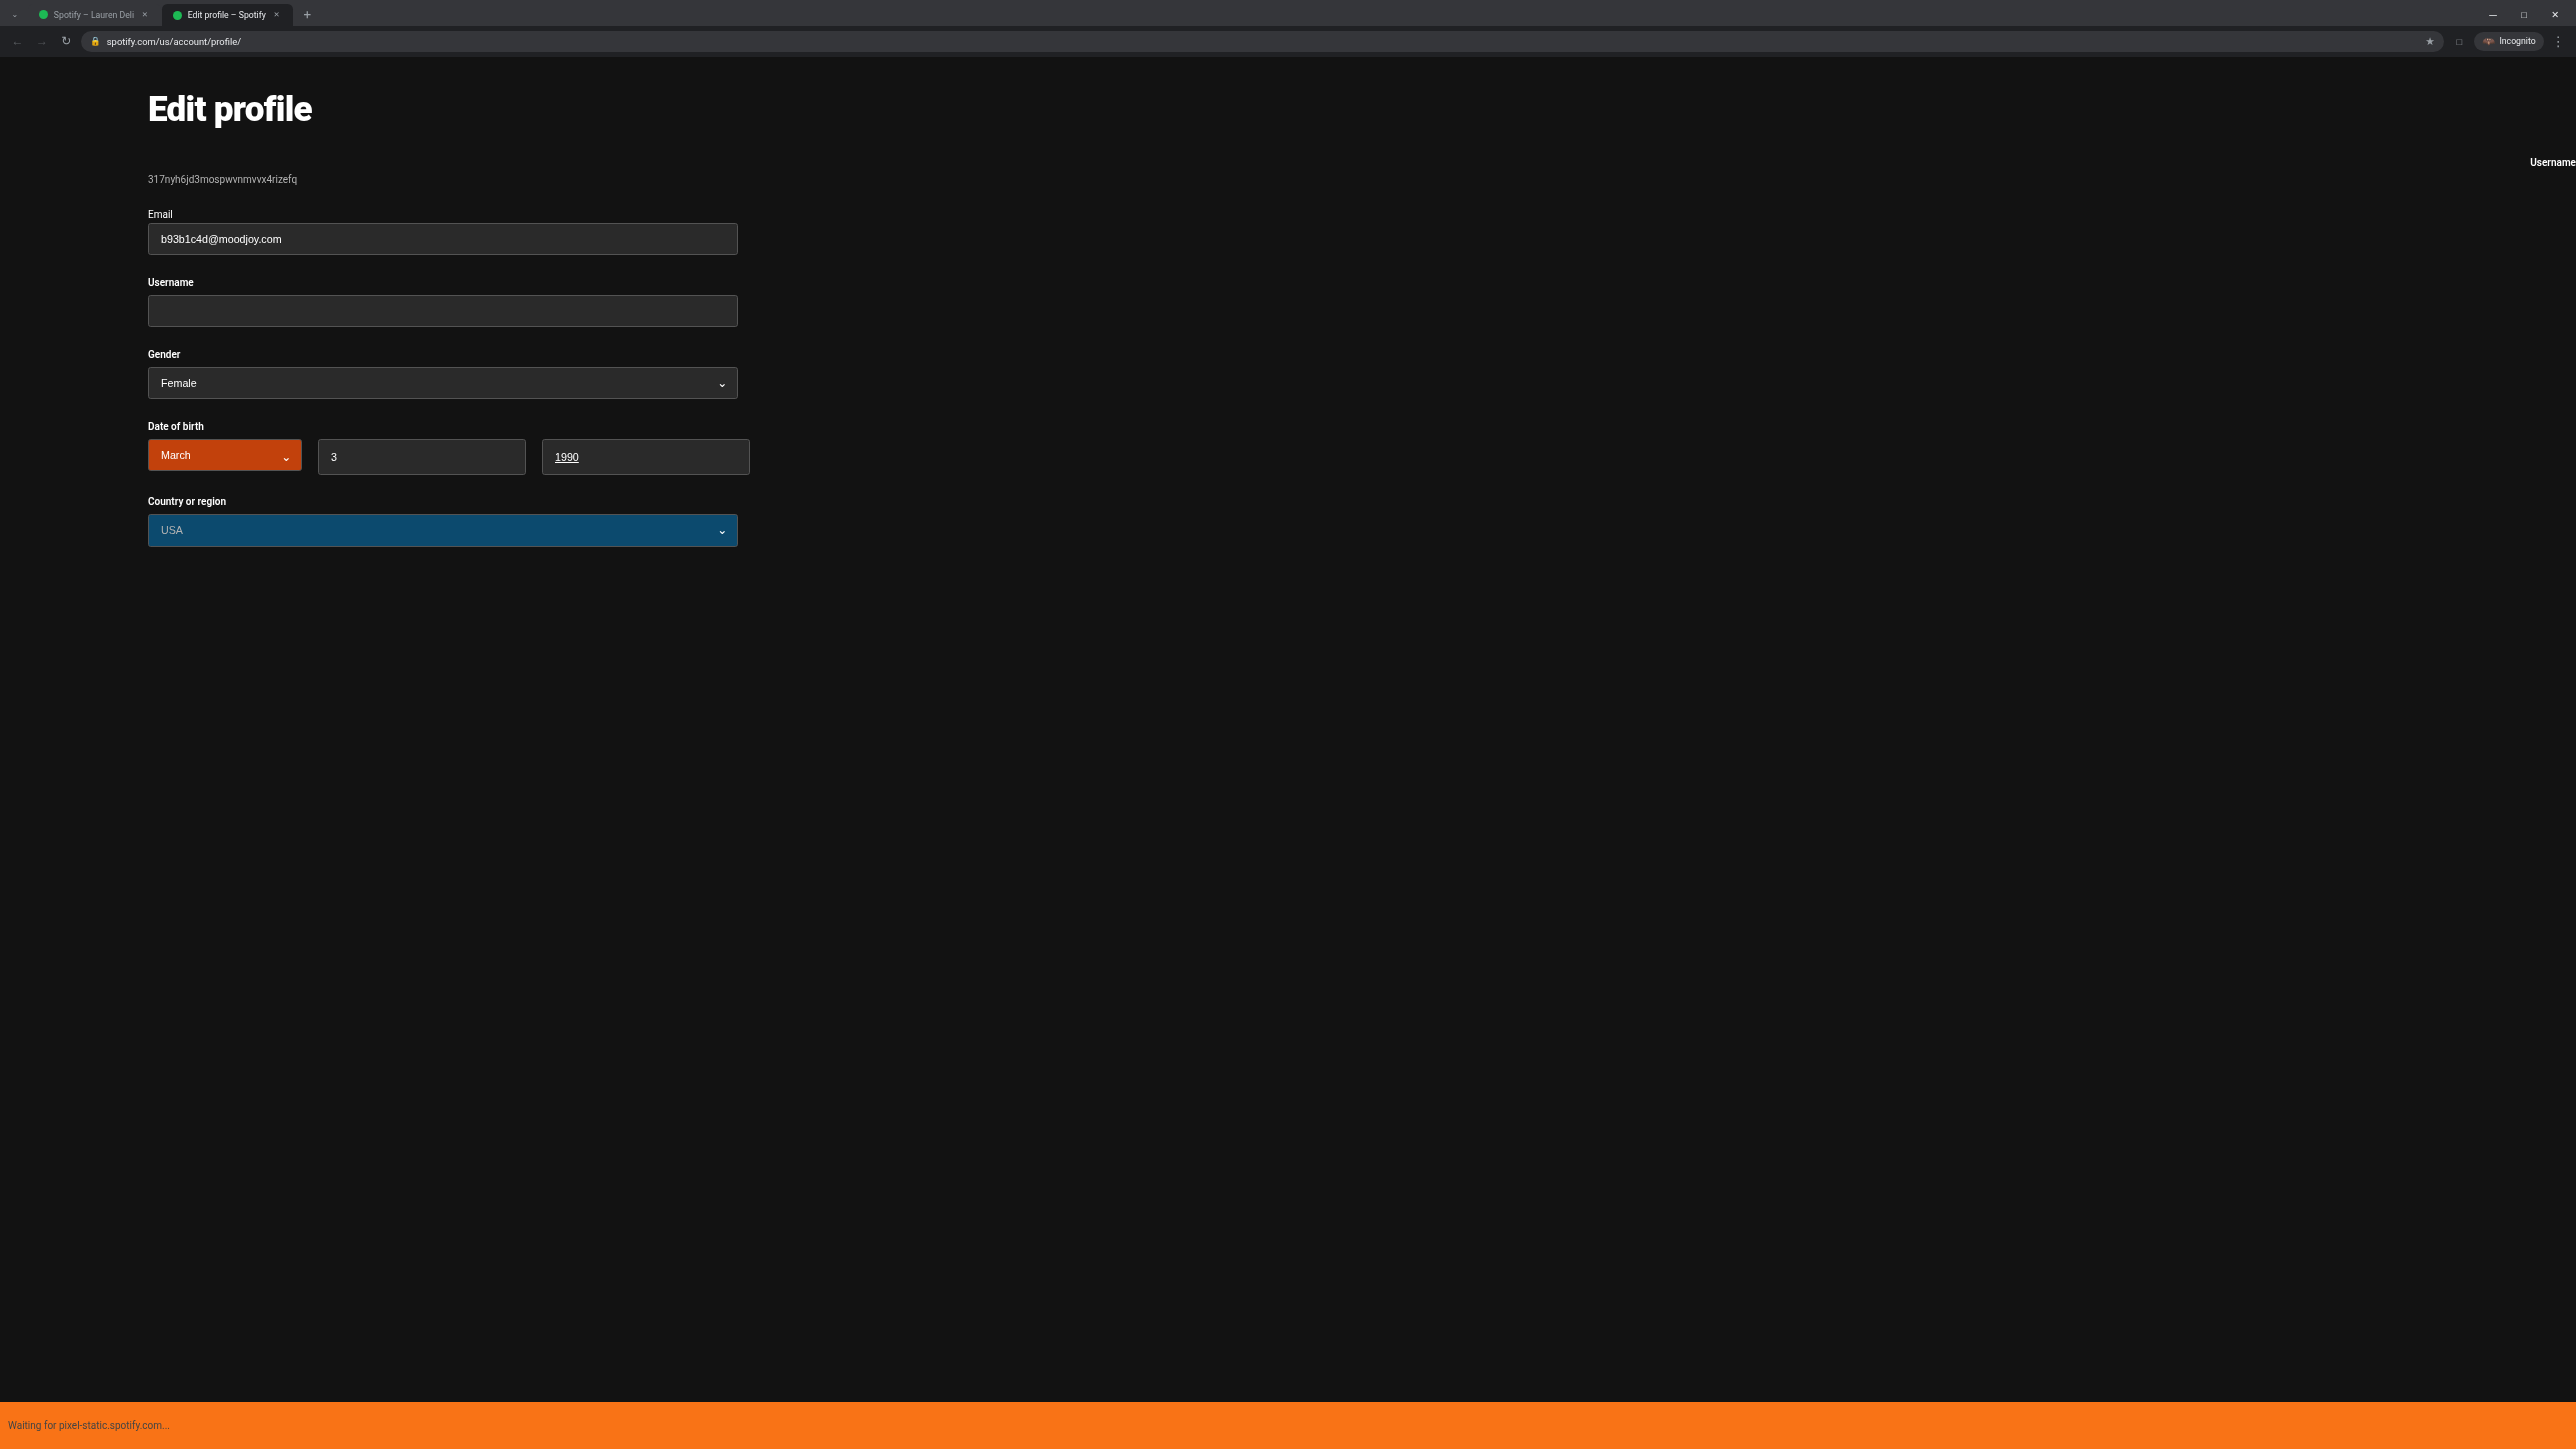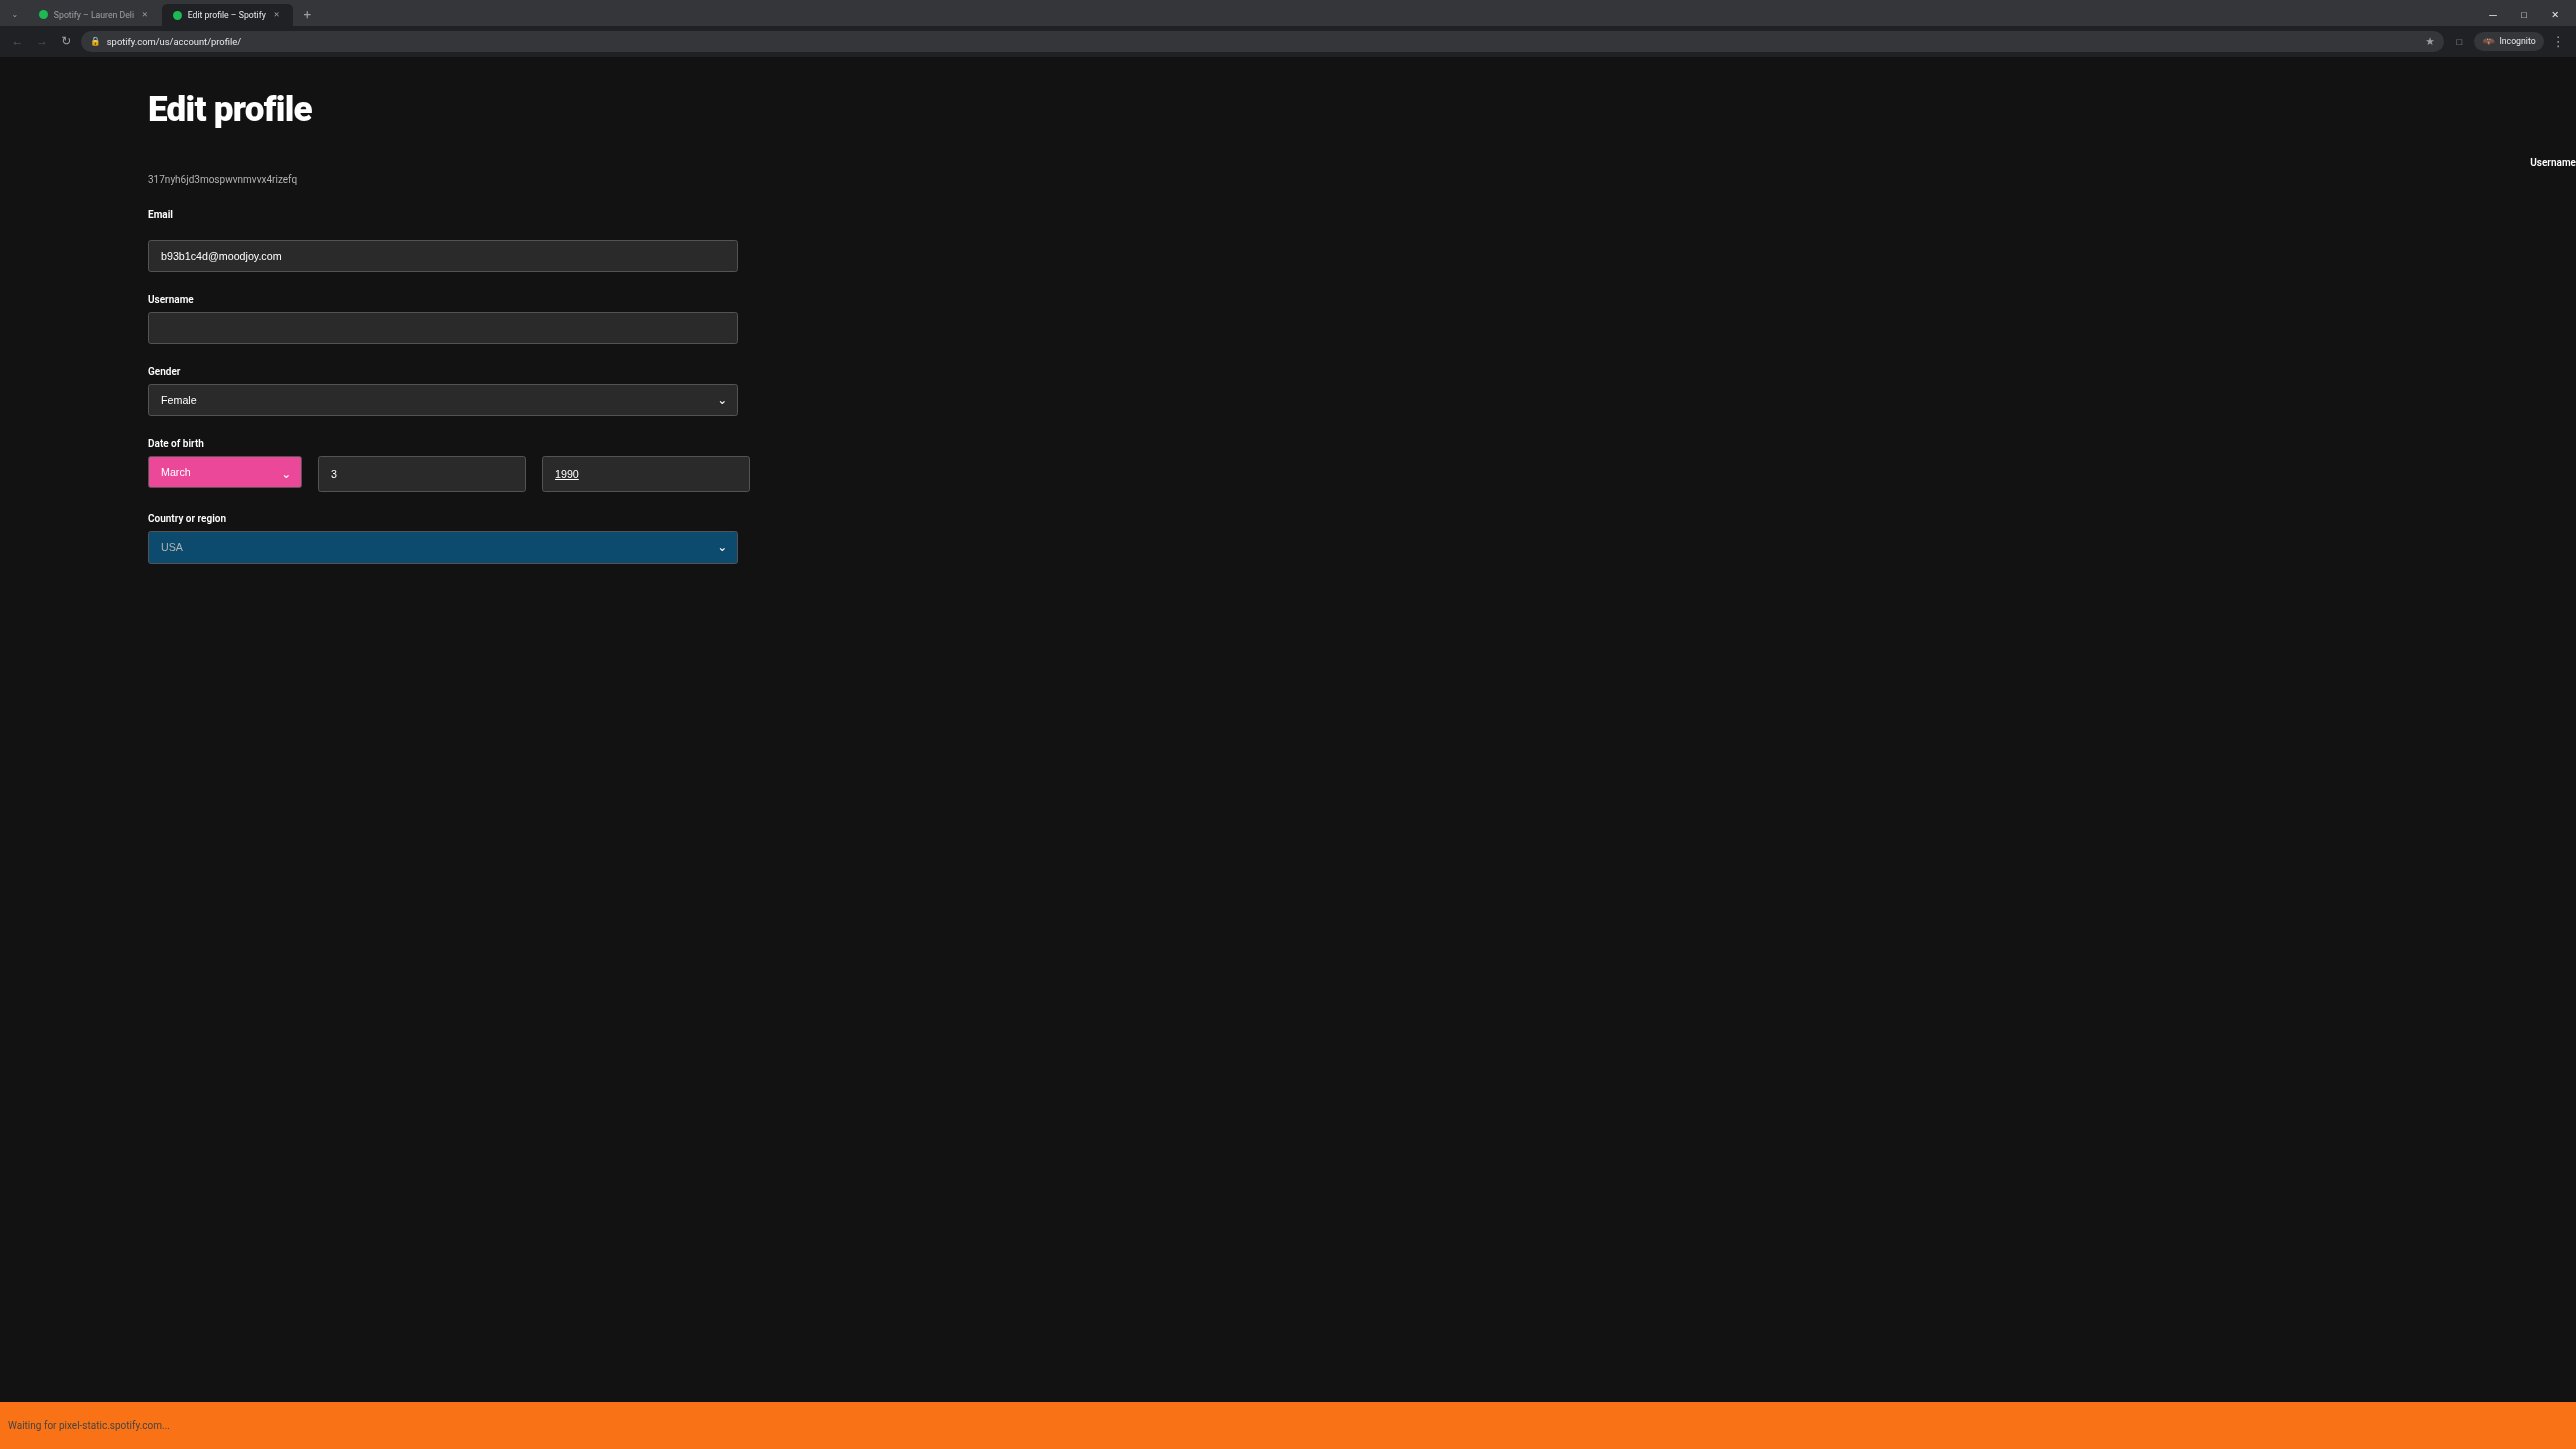--- a/index.html
+++ b/index.html
@@ -70,21 +70,21 @@
   <div style="padding: 32px 0 32px 148px; background:#121212; min-height: calc(100vh - 54px);">
 
     <h1 style="font-size:35px;font-weight:900;color:#ffffff;margin-bottom:27px;letter-spacing:-0.7px;">Edit profile</h1>
 
     <div style="margin-bottom:24px;">
       <label style="display:block;font-size:10px;font-weight:600;color:#ffffff;margin-bottom:5.4px;text-align:right;">Username</label>
       <div style="font-size:10px;color:#b3b3b3;">317nyh6jd3mospwvnmvvx4rizefq</div>
     </div>
 
     <div style="margin-bottom:21.5px;">
-      <label style="display:block;font-size:10px;font-weight:700;color:#ffffff;margin-bottom:20px;">Email</label>
+      <label style="display:block;font-size:10px;font-weight:400;color:#ffffff;margin-bottom:3px;">Email</label>
       <input type="email" style="width: 590px; background: rgb(42, 42, 42); border: 0.7px solid rgb(83, 83, 83); border-radius: 2.7px; padding: 9.4px 12px; font-size: 10.7px; color: rgb(255, 255, 255); outline: none; display: block;" value="b93b1c4d@moodjoy.com">
     </div>
 
     <div style="margin-bottom:21.5px;">
       <label style="display:block;font-size:10px;font-weight:600;color:#ffffff;margin-bottom:6.7px;">Username</label>
       <input type="password" style="width: 590px; background: rgb(42, 42, 42); border: 0.7px solid rgb(83, 83, 83); border-radius: 2.7px; padding: 9.4px 12px; font-size: 10.7px; color: rgb(255, 255, 255); outline: none; display: block;" value="">
     </div>
 
     <div style="margin-bottom:21.5px;">
       <label style="display:block;font-size:10px;font-weight:600;color:#ffffff;margin-bottom:6.7px;">Gender</label>
@@ -98,21 +98,21 @@
         </select>
         <span style="position:absolute;right:10.7px;top:50%;transform:translateY(-50%);color:#ffffff;pointer-events:none;font-size:12px;">⌄</span>
       </div>
     </div>
 
     <div style="margin-bottom:21.5px;">
       <label style="display:block;font-size:10px;font-weight:600;color:#ffffff;margin-bottom:6.7px;">Date of birth</label>
       <div style="display:flex;gap:16px;">
 
         <div style="position:relative;width:154px;">
-          <select style="width:100%;background:#ec4899;border:0.7px solid #535353;border-radius:2.7px;padding:9.4px 12px;font-size:10.7px;color:#ffffff;outline:none;appearance:none;cursor:pointer;-webkit-appearance:none;">
+          <select style="width:100%;background:#c2410c;border:0.7px solid #535353;border-radius:2.7px;padding:9.4px 12px;font-size:10.7px;color:#ffffff;outline:none;appearance:none;cursor:pointer;-webkit-appearance:none;">
             <option>January</option>
             <option>February</option>
             <option selected="">March</option>
             <option>April</option>
             <option>May</option>
             <option>June</option>
             <option>July</option>
             <option>August</option>
             <option>September</option>
             <option>October</option>

